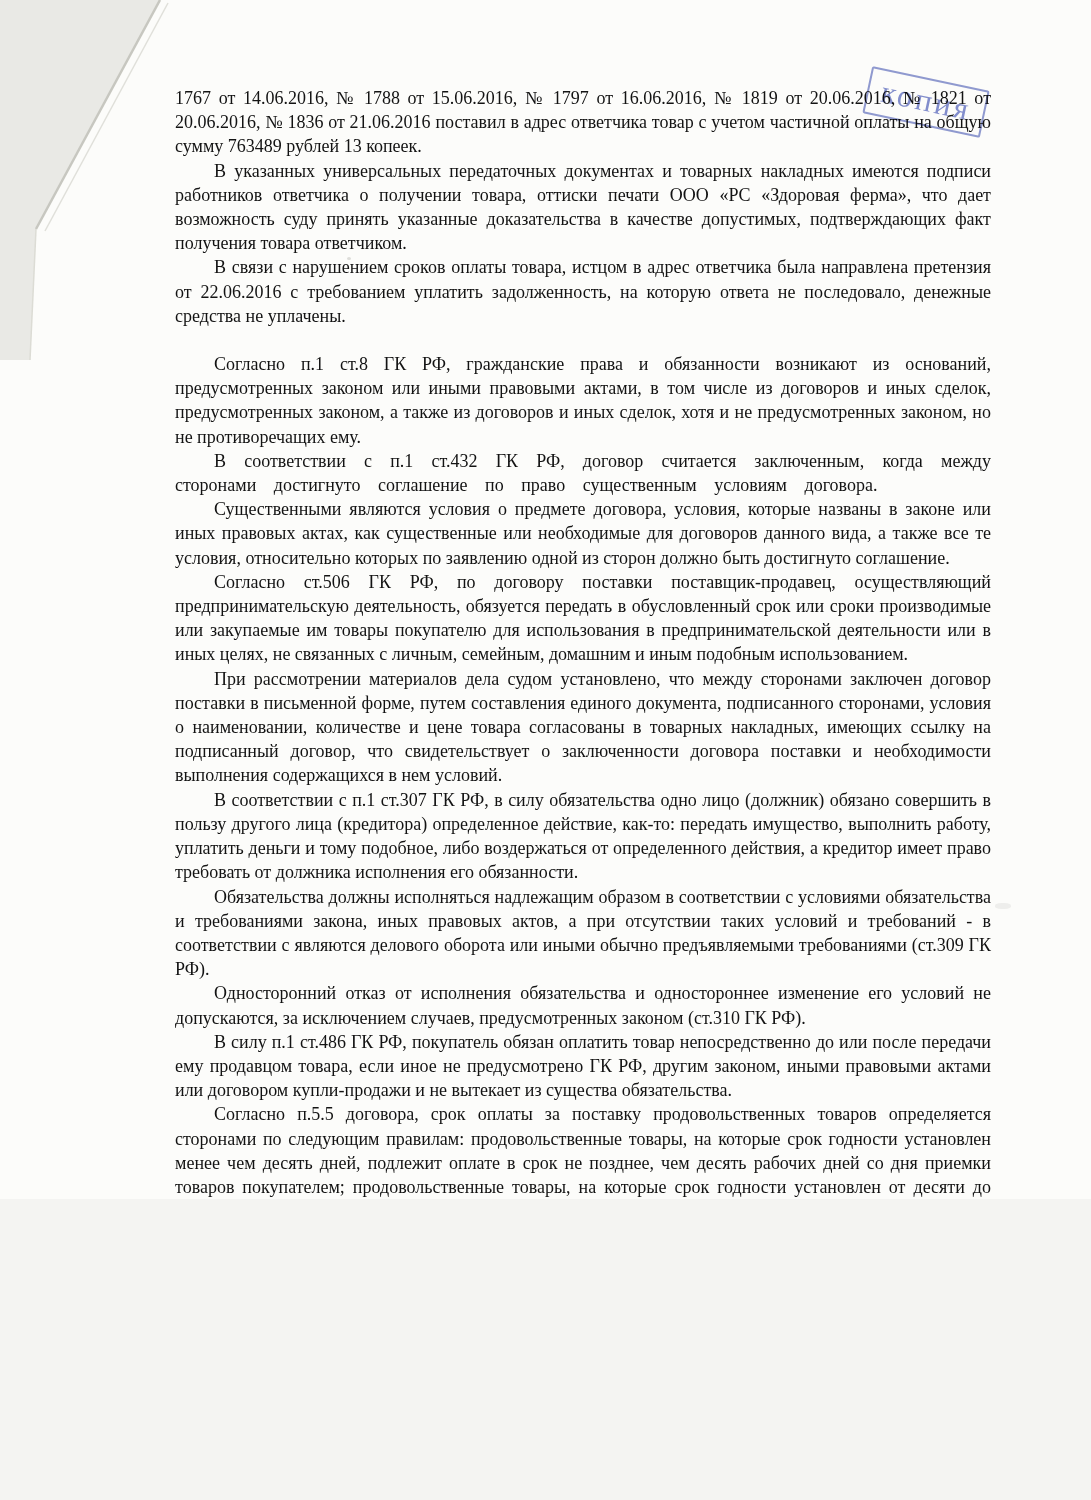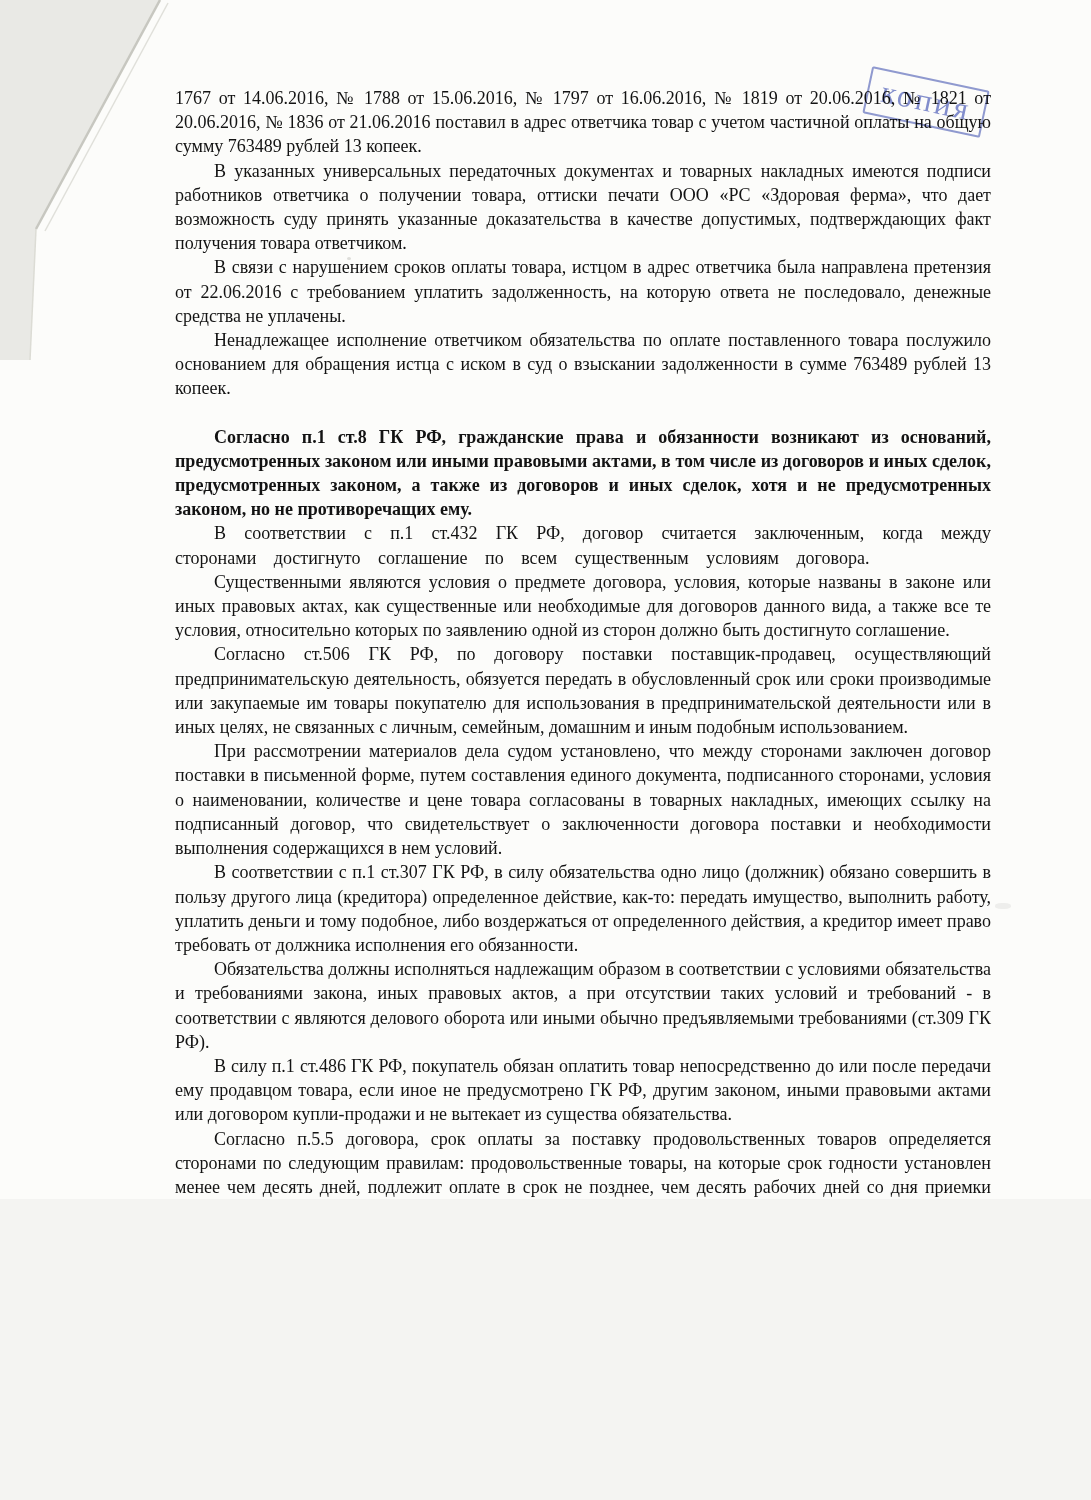--- a/index.html
+++ b/index.html
@@ -50,21 +50,21 @@
     color: #131313;
     font-size: 18px;
     line-height: 24.2px;
     text-align: justify;
   }
   .doc-text p {
     margin: 0;
     text-indent: 39px;
   }
   .doc-text p.no-indent { text-indent: 0; }
-  .doc-text p.gap-before { margin-top: 24px; font-weight: bold; }
+  .doc-text p.gap-before { margin-top: 24px; }
   .doc-text p.wide { word-spacing: 13px; }
 
   
   .copy-stamp {
     position: absolute;
     left: 866px;
     top: 78px;
     width: 116px;
     height: 44px;
     transform: rotate(12deg);
@@ -99,28 +99,28 @@
   <div class="speck s1"></div>
   <div class="speck s2"></div>
   <div class="speck s3"></div>
   <div class="speck s4"></div>
   <div class="speck s5"></div>
 
   <div class="doc-text">
       <p class="no-indent">1767 от 14.06.2016, № 1788 от 15.06.2016, № 1797 от 16.06.2016, № 1819 от 20.06.2016, № 1821 от 20.06.2016, № 1836 от 21.06.2016 поставил в адрес ответчика товар с учетом частичной оплаты на общую сумму 763489 рублей 13 копеек.</p>
       <p>В указанных универсальных передаточных документах и товарных накладных имеются подписи работников ответчика о получении товара, оттиски печати ООО «РС «Здоровая ферма», что дает возможность суду принять указанные доказательства в качестве допустимых, подтверждающих факт получения товара ответчиком.</p>
       <p>В связи с нарушением сроков оплаты товара, истцом в адрес ответчика была направлена претензия от 22.06.2016 с требованием уплатить задолженность, на которую ответа не последовало, денежные средства не уплачены.</p>
-      <p>Ненадлежащее исполнение ответчиком обязательства по оплате поставленного товара послужило основанием для обращения истца с иском в суд о взыскании задолженности в сумме 763489 рублей 13 копеек.</p>
       <p class="gap-before">Согласно п.1 ст.8 ГК РФ, гражданские права и обязанности возникают из оснований, предусмотренных законом или иными правовыми актами, в том числе из договоров и иных сделок, предусмотренных законом, а также из договоров и иных сделок, хотя и не предусмотренных законом, но не противоречащих ему.</p>
-      <p class="wide">В соответствии с п.1 ст.432 ГК РФ, договор считается заключенным, когда между сторонами достигнуто соглашение по всем существенным условиям договора.</p>
+      <p class="wide">В соответствии с п.1 ст.432 ГК РФ, договор считается заключенным, когда между сторонами достигнуто соглашение по право существенным условиям договора.</p>
       <p>Существенными являются условия о предмете договора, условия, которые названы в законе или иных правовых актах, как существенные или необходимые для договоров данного вида, а также все те условия, относительно которых по заявлению одной из сторон должно быть достигнуто соглашение.</p>
       <p>Согласно ст.506 ГК РФ, по договору поставки поставщик-продавец, осуществляющий предпринимательскую деятельность, обязуется передать в обусловленный срок или сроки производимые или закупаемые им товары покупателю для использования в предпринимательской деятельности или в иных целях, не связанных с личным, семейным, домашним и иным подобным использованием.</p>
       <p>При рассмотрении материалов дела судом установлено, что между сторонами заключен договор поставки в письменной форме, путем составления единого документа, подписанного сторонами, условия о наименовании, количестве и цене товара согласованы в товарных накладных, имеющих ссылку на подписанный договор, что свидетельствует о заключенности договора поставки и необходимости выполнения содержащихся в нем условий.</p>
       <p>В соответствии с п.1 ст.307 ГК РФ, в силу обязательства одно лицо (должник) обязано совершить в пользу другого лица (кредитора) определенное действие, как-то: передать имущество, выполнить работу, уплатить деньги и тому подобное, либо воздержаться от определенного действия, а кредитор имеет право требовать от должника исполнения его обязанности.</p>
       <p>Обязательства должны исполняться надлежащим образом в соответствии с условиями обязательства и требованиями закона, иных правовых актов, а при отсутствии таких условий и требований - в соответствии с являются делового оборота или иными обычно предъявляемыми требованиями (ст.309 ГК РФ).</p>
+      <p>Односторонний отказ от исполнения обязательства и одностороннее изменение его условий не допускаются, за исключением случаев, предусмотренных законом (ст.310 ГК РФ).</p>
       <p>В силу п.1 ст.486 ГК РФ, покупатель обязан оплатить товар непосредственно до или после передачи ему продавцом товара, если иное не предусмотрено ГК РФ, другим законом, иными правовыми актами или договором купли-продажи и не вытекает из существа обязательства.</p>
       <p>Согласно п.5.5 договора, срок оплаты за поставку продовольственных товаров определяется сторонами по следующим правилам: продовольственные товары, на которые срок годности установлен менее чем десять дней, подлежит оплате в срок не позднее, чем десять рабочих дней со дня приемки товаров покупателем; продовольственные товары, на которые срок годности установлен от десяти до тридцати дней включительно, подлежит оплате в срок не позднее, чем тридцать календарных дней со дня приемки таких товаров покупателем; продовольственные товары, на которые срок годности установлен свыше тридцати дней, а также алкогольная продукция, произведенная на территории Российской Федерации, подлежит оплате в срок не позднее, чем срок пять календарных дней со дня приемки таких товаров покупателем.</p>
     </div>
 
   <div class="copy-stamp">
     <span>копия</span>
   </div>
 
 </div>
 

